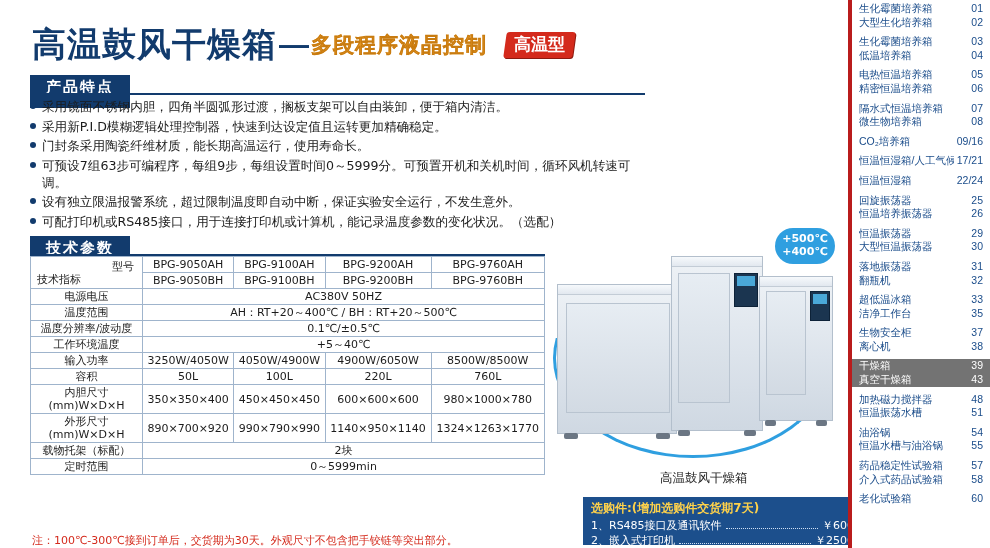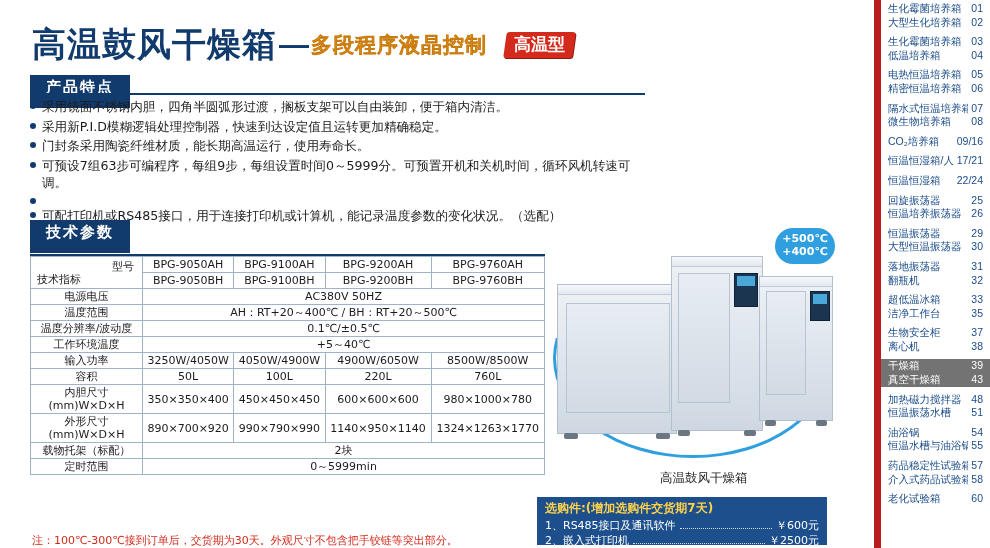--- a/index.html
+++ b/index.html
@@ -6,23 +6,23 @@
   html, body { margin:0; padding:0; }
   body {
     width: 990px; height: 548px;
     font-family: "Liberation Sans", sans-serif;
     background: #ffffff;
     position: relative;
     overflow: hidden;
   }
   
   .sidebar {
-    position: absolute; right: 0; top: 0; width: 116px; height: 548px;
+    position: absolute; right: 0; top: 0; width: 142px; height: 548px;
     background: #ffffff;
-    border-left: 7px solid #b91c1c;
+    border-left: 4px solid #b91c1c;
     padding-top: 2px;
     font-size: 10.5px;
     color: #1a4c8a;
   }
   .side-item {
     display: flex; align-items: center; justify-content: space-between;
     padding: 0 7px 0 7px;
     height: 13.6px;
     line-height: 13.6px;
     white-space: nowrap;
@@ -171,21 +171,21 @@
     text-align: center; line-height: 13px; padding-top: 4px;
     font-family: "DejaVu Sans", sans-serif;
   }
   .photo-caption {
     position: absolute; left: 660px; top: 470px;
     font-size: 12.5px; color: #1b1b1b; font-family: "DejaVu Sans", sans-serif;
   }
 
   
   .options {
-    position: absolute; left: 537px; top: 497px; width: 290px; height: 48px;
+    position: absolute; left: 583px; top: 497px; width: 290px; height: 48px;
     background: #1c4f8c;
   }
   .options .opt-title {
     color: #ffd24a; font-size: 12px; font-weight: bold;
     padding: 3px 0 1px 8px; font-family: "DejaVu Sans", sans-serif;
   }
   .options .opt-row {
     color: #ffffff; font-size: 11px; padding: 0 8px 0 8px;
     display: flex; justify-content: space-between; line-height: 15px;
     font-family: "DejaVu Sans", sans-serif;
@@ -217,28 +217,29 @@
     <div class="bullet">
         <span class="dot"></span>
         <span>门封条采用陶瓷纤维材质，能长期高温运行，使用寿命长。</span>
       </div>
     <div class="bullet">
         <span class="dot"></span>
         <span>可预设7组63步可编程序，每组9步，每组设置时间0～5999分。可预置开机和关机时间，循环风机转速可调。</span>
       </div>
     <div class="bullet">
         <span class="dot"></span>
+        <span>设有独立限温报警系统，超过限制温度即自动中断，保证实验安全运行，不发生意外。</span>
       </div>
     <div class="bullet">
         <span class="dot"></span>
         <span>可配打印机或RS485接口，用于连接打印机或计算机，能记录温度参数的变化状况。（选配）</span>
       </div>
   </div>
 
-  <div class="section-tab" style="left:30px; top:220px;">技术参数</div>
+  <div class="section-tab" style="left:30px; top:236px;">技术参数</div>
   <div class="section-rule" style="left:30px; top:254px; width:515px;"></div>
 
   <table class="specs">
     <tbody>
         <tr>
       <td class="lbl" rowspan="2" style="position:relative;">
         <div style="text-align:right; padding-right:6px;">型号</div>
         <div style="text-align:left; padding-left:4px;">技术指标</div>
       </td>
       <td class="hdr-model">BPG-9050AH</td>

